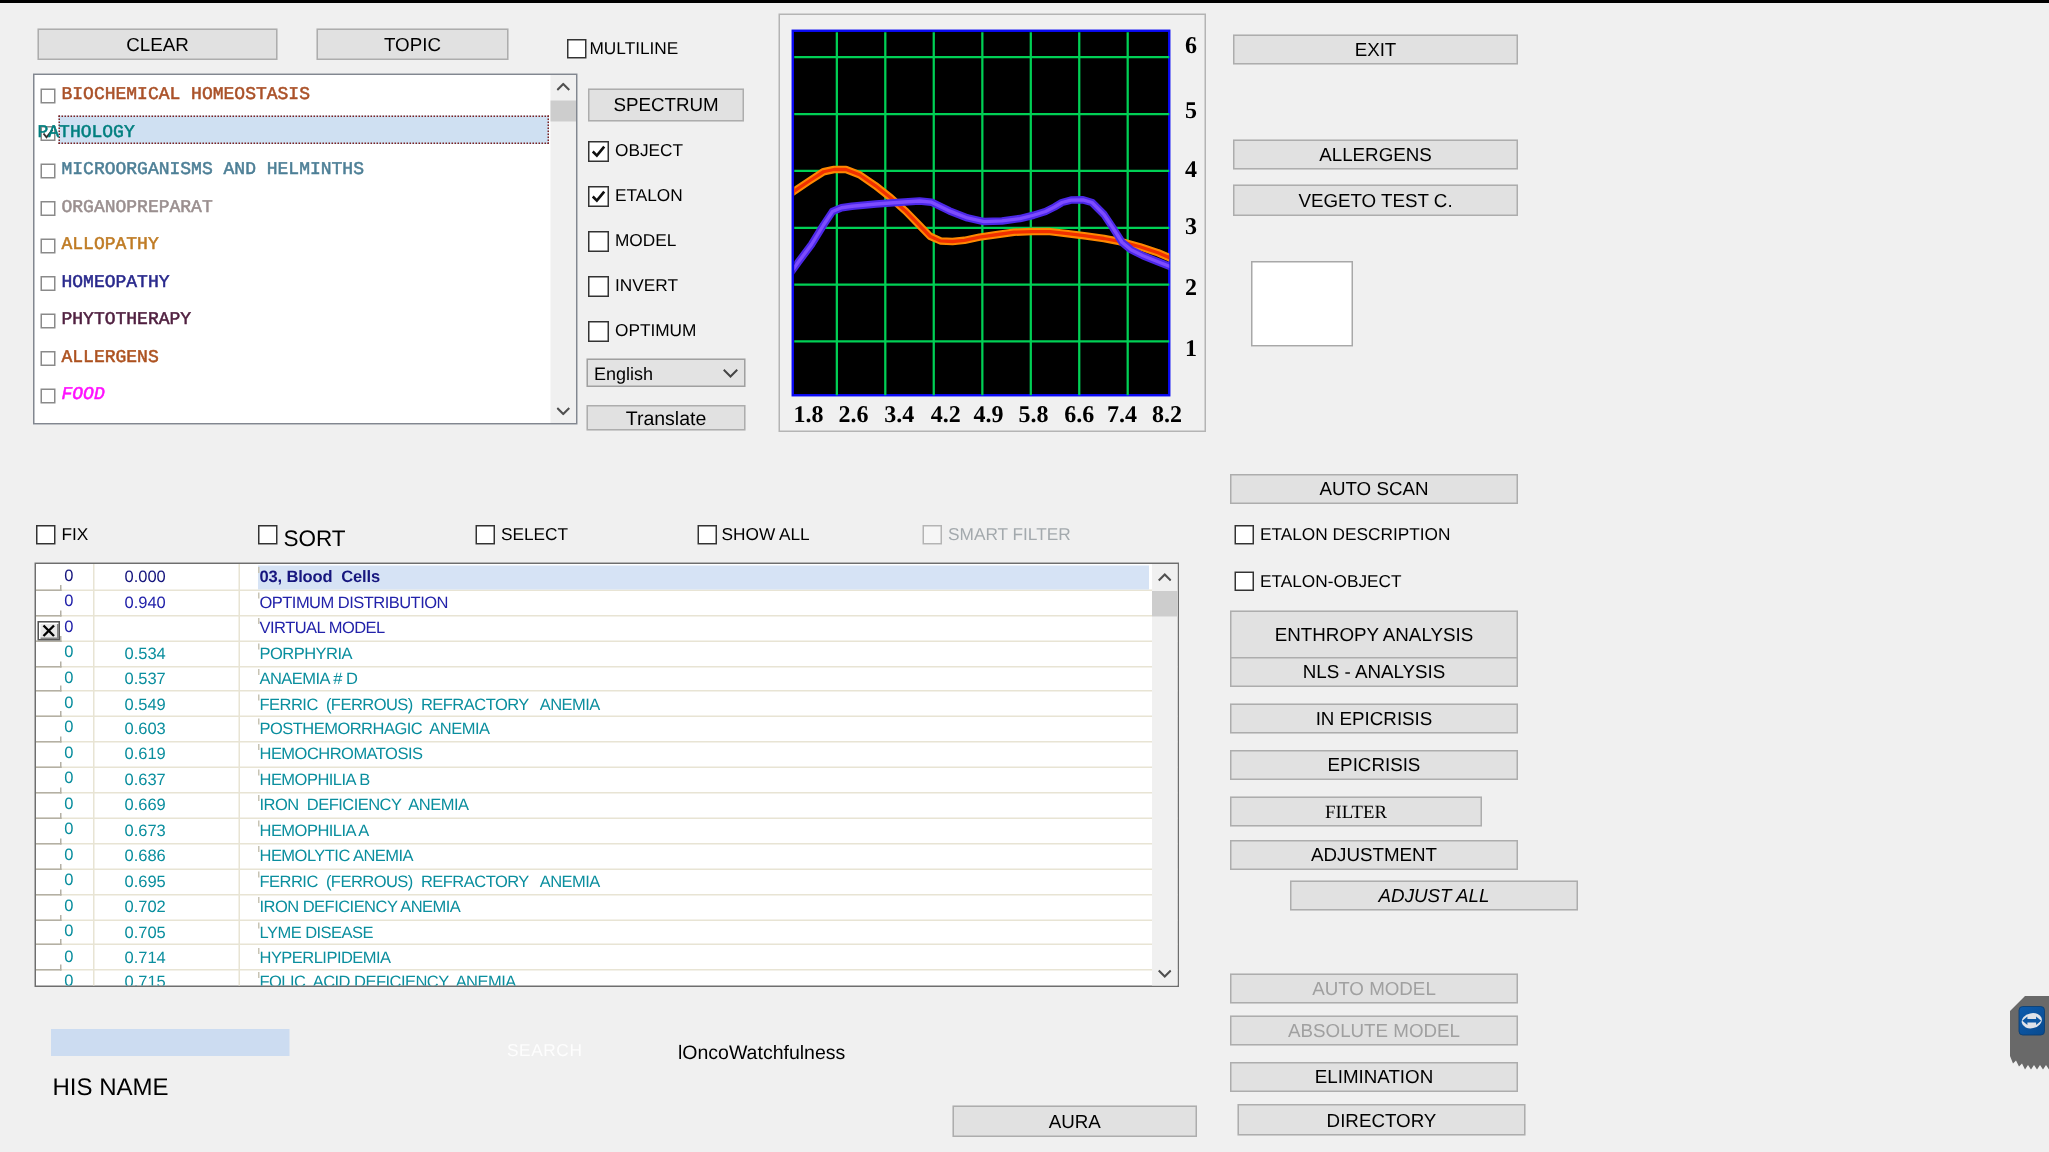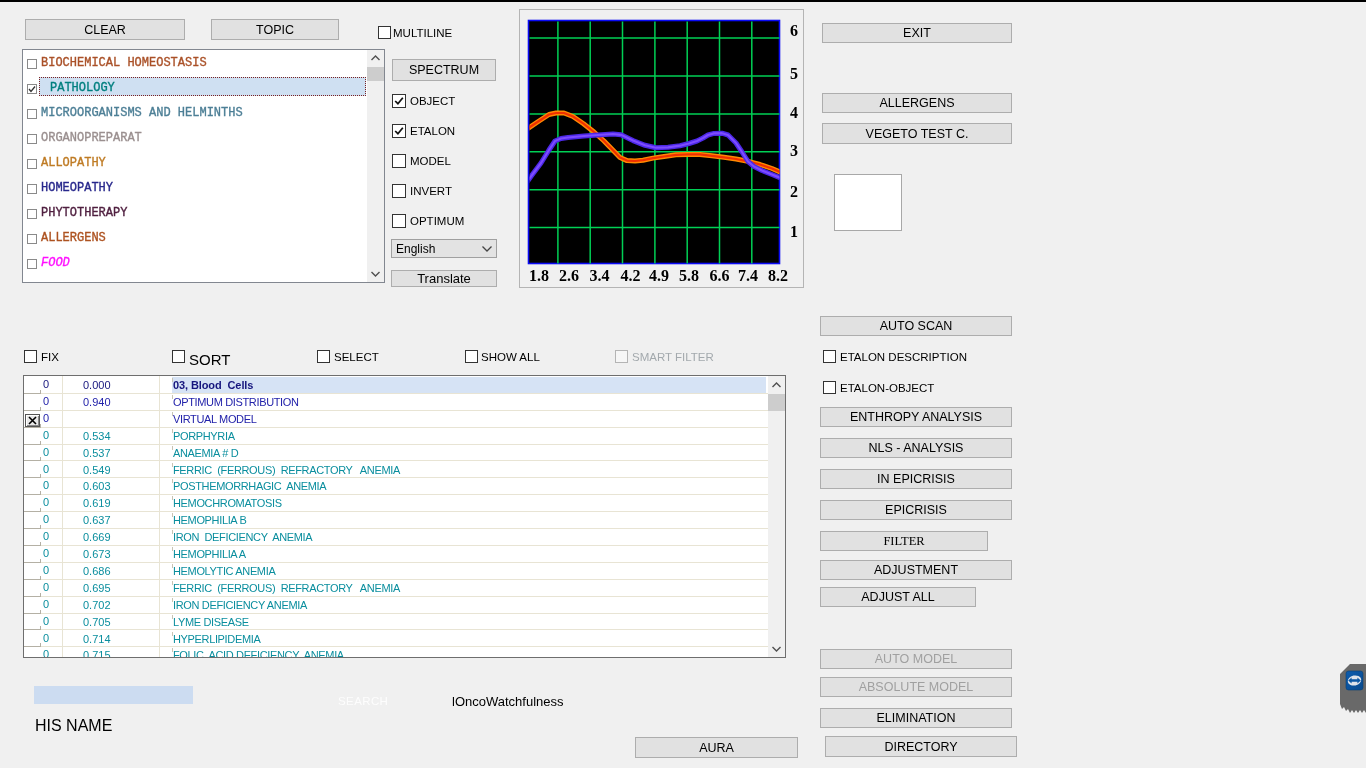--- a/index.html
+++ b/index.html
@@ -22,21 +22,21 @@
 <div class="cb" style="left:378px;top:26px;width:13px;height:13px;"></div>
 <div class="cblab" style="left:393px;top:27px;font-size:11.5px;color:#000;">MULTILINE</div>
 <div class="abs" style="left:22px;top:49px;width:363px;height:234px;background:#fff;border:1px solid #828790;"></div>
 <div class="abs" style="left:27px;top:59px;width:10px;height:10px;background:#fff;border:1px solid #8a8a8a;"></div>
 <div class="abs mono" style="left:41px;top:56px;color:#aa5128;">BIOCHEMICAL HOMEOSTASIS</div>
 <div class="abs" style="left:39px;top:77px;width:327px;height:19px;background:#cfe0f2;border:1px dotted #7b2222;"></div>
 <div class="abs" style="left:27px;top:84px;width:10px;height:10px;background:#fff;border:1px solid #8a8a8a;"></div>
 <svg style="left:28px;top:85px;" width="8" height="8" viewBox="0 0 8 8">
     <polyline points="1,4 3,6.5 7,1.5" fill="none" stroke="#333" stroke-width="1.3"></polyline>
   </svg>
-<div class="abs mono" style="left:50px;top:81px;color:#007f7f;">PATHOLOGY</div>
+<div class="abs mono" style="left:25px;top:81px;color:#007f7f;">PATHOLOGY</div>
 <div class="abs" style="left:27px;top:109px;width:10px;height:10px;background:#fff;border:1px solid #8a8a8a;"></div>
 <div class="abs mono" style="left:41px;top:106px;color:#4d7f96;">MICROORGANISMS AND HELMINTHS</div>
 <div class="abs" style="left:27px;top:134px;width:10px;height:10px;background:#fff;border:1px solid #8a8a8a;"></div>
 <div class="abs mono" style="left:41px;top:131px;color:#9a8f8f;">ORGANOPREPARAT</div>
 <div class="abs" style="left:27px;top:159px;width:10px;height:10px;background:#fff;border:1px solid #8a8a8a;"></div>
 <div class="abs mono" style="left:41px;top:156px;color:#bf7b24;">ALLOPATHY</div>
 <div class="abs" style="left:27px;top:184px;width:10px;height:10px;background:#fff;border:1px solid #8a8a8a;"></div>
 <div class="abs mono" style="left:41px;top:181px;color:#28288c;">HOMEOPATHY</div>
 <div class="abs" style="left:27px;top:209px;width:10px;height:10px;background:#fff;border:1px solid #8a8a8a;"></div>
 <div class="abs mono" style="left:41px;top:206px;color:#502040;">PHYTOTHERAPY</div>
@@ -118,27 +118,27 @@
   </svg>
 <div class="btn" style="left:822px;top:23px;width:190px;height:20px;font-size:12.5px;">EXIT</div>
 <div class="btn" style="left:822px;top:93px;width:190px;height:20px;font-size:12.5px;">ALLERGENS</div>
 <div class="btn" style="left:822px;top:123px;width:190px;height:21px;font-size:12.5px;">VEGETO TEST C.</div>
 <div class="abs" style="left:834px;top:174px;width:68px;height:57px;background:#fff;border:1px solid #a8a8a8;"></div>
 <div class="btn" style="left:820px;top:316px;width:192px;height:20px;font-size:12.5px;">AUTO SCAN</div>
 <div class="cb" style="left:823px;top:350px;width:13px;height:13px;"></div>
 <div class="cblab" style="left:840px;top:351px;font-size:11.5px;color:#000;">ETALON DESCRIPTION</div>
 <div class="cb" style="left:823px;top:381px;width:13px;height:13px;"></div>
 <div class="cblab" style="left:840px;top:382px;font-size:11.5px;color:#000;">ETALON-OBJECT</div>
-<div class="btn" style="left:820px;top:407px;width:192px;height:20px;font-size:12.5px;">ENTHROPY ANALYSIS</div>
+<div class="btn" style="left:820px;top:407px;width:192px;height:32px;font-size:12.5px;">ENTHROPY ANALYSIS</div>
 <div class="btn" style="left:820px;top:438px;width:192px;height:20px;font-size:12.5px;">NLS - ANALYSIS</div>
 <div class="btn" style="left:820px;top:469px;width:192px;height:20px;font-size:12.5px;">IN EPICRISIS</div>
 <div class="btn" style="left:820px;top:500px;width:192px;height:20px;font-size:12.5px;">EPICRISIS</div>
 <div class="btn" style="left:820px;top:531px;width:168px;height:20px;font-size:12.5px;font-family:Liberation Serif, serif;">FILTER</div>
 <div class="btn" style="left:820px;top:560px;width:192px;height:20px;font-size:12.5px;">ADJUSTMENT</div>
-<div class="btn" style="left:820px;top:587px;width:156px;height:20px;font-size:12.5px;">ADJUST ALL</div>
+<div class="btn" style="left:860px;top:587px;width:192px;height:20px;font-size:12.5px;font-style:italic;">ADJUST ALL</div>
 <div class="btn dis" style="left:820px;top:649px;width:192px;height:20px;font-size:12.5px;">AUTO MODEL</div>
 <div class="btn dis" style="left:820px;top:677px;width:192px;height:20px;font-size:12.5px;">ABSOLUTE MODEL</div>
 <div class="btn" style="left:820px;top:708px;width:192px;height:20px;font-size:12.5px;">ELIMINATION</div>
 <div class="btn" style="left:825px;top:736px;width:192px;height:21px;font-size:12.5px;">DIRECTORY</div>
 <div class="cb" style="left:24px;top:350px;width:13px;height:13px;"></div>
 <div class="cblab" style="left:41px;top:351px;font-size:11.5px;color:#000;">FIX</div>
 <div class="cb" style="left:172px;top:350px;width:13px;height:13px;"></div>
 <div class="cblab" style="left:189px;top:351px;font-size:15px;color:#000;">SORT</div>
 <div class="cb" style="left:317px;top:350px;width:13px;height:13px;"></div>
 <div class="cblab" style="left:334px;top:351px;font-size:11.5px;color:#000;">SELECT</div>

